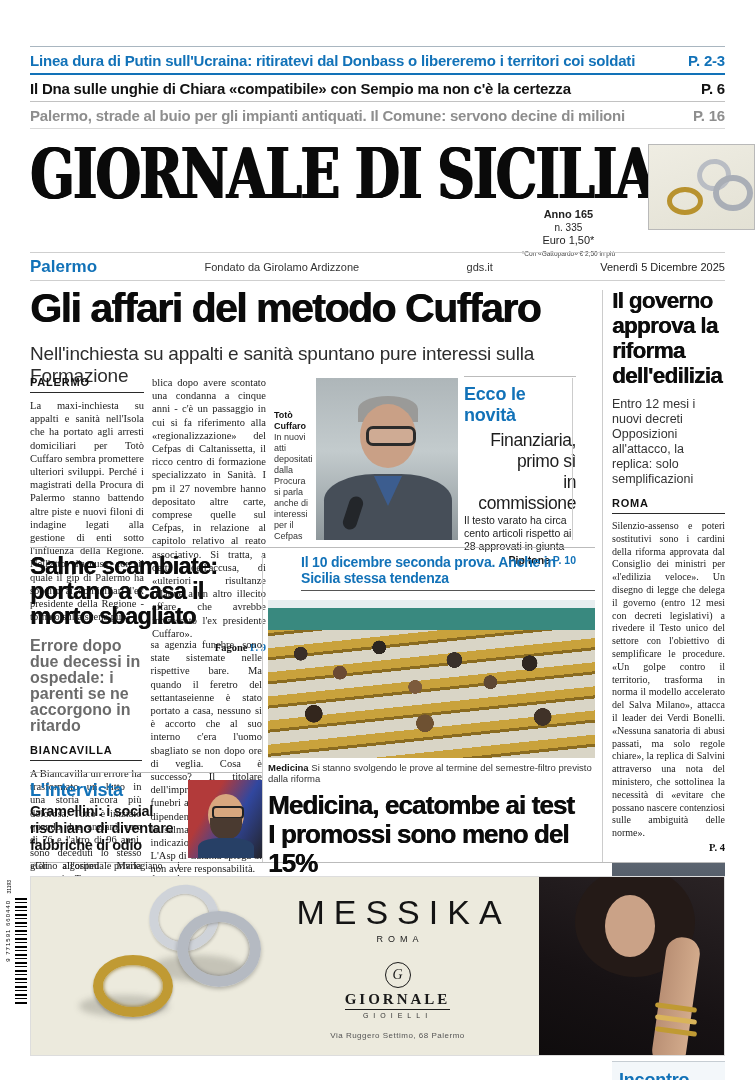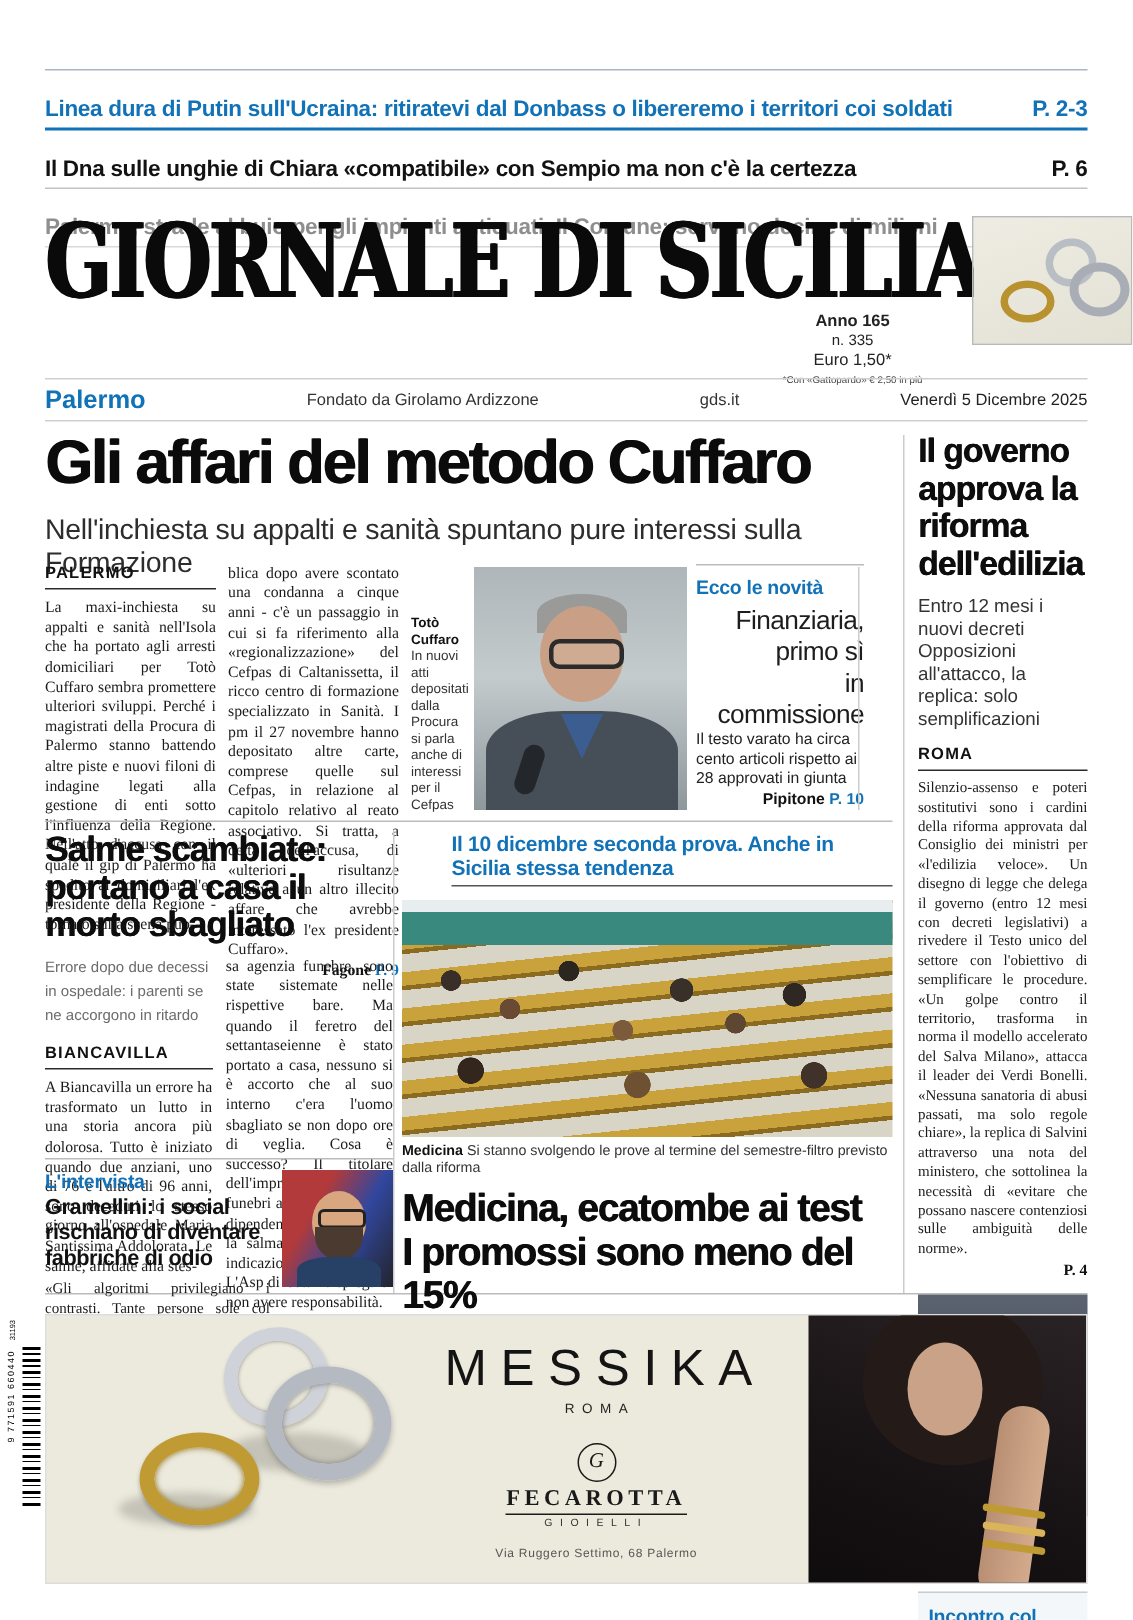--- a/index.html
+++ b/index.html
@@ -4,21 +4,21 @@
 <style>
   html,body{margin:0;padding:0;background:#ffffff;}
   .page{position:relative;width:755px;height:1080px;background:#fff;overflow:hidden;
         font-family:"Liberation Sans",sans-serif;color:#111;}
   .abs{position:absolute;}
   .preline{white-space:pre-line;}
 
   
   .teasers{left:30px;right:30px;top:46px;}
   .teaser{display:flex;justify-content:space-between;align-items:baseline;
-          padding:17px 0 4px;font-weight:bold;font-size:15px;letter-spacing:-0.2px;}
+          padding:5px 0 4px;font-weight:bold;font-size:15px;letter-spacing:-0.2px;}
   .teaser-1{border-top:1px solid #a9b6c0;border-bottom:2px solid #1272b8;color:#1272b8;}
   .teaser-2{border-bottom:1px solid #c2c2c2;color:#121212;}
   .teaser-3{border-bottom:1px solid #d9d9d9;color:#8e8e8e;}
   .teaser .pref{margin-left:14px;white-space:nowrap;}
 
   
   .mast-title{left:30px;top:140px;font-family:"DejaVu Serif",serif;font-weight:bold;
               font-size:58px;line-height:1;letter-spacing:-2px;color:#0a0a0a;
               transform:scaleX(.9) scaleY(1.18);transform-origin:left top;
               text-shadow:1.2px 0 0 currentColor,-0.6px 0 0 currentColor;}
@@ -69,37 +69,37 @@
                     border:3px solid #2b2b2b;border-radius:7px;background:rgba(255,255,255,.12);}
   .cuffaro .jacket{position:absolute;left:8px;top:96px;width:128px;height:66px;border-radius:40% 40% 0 0;
                    background:#464e58;}
   .cuffaro .shirt{position:absolute;left:58px;top:98px;width:28px;height:30px;background:#3c5d8f;
                   clip-path:polygon(50% 100%,0 0,100% 0);}
   .cuffaro .mic{position:absolute;left:30px;top:118px;width:14px;height:34px;border-radius:7px;
                 background:#23262a;transform:rotate(18deg);}
 
   
   .ecco{left:434px;top:0;width:112px;border-top:1px solid #bbb;padding-top:7px;}
-  .blue-kicker{color:#1272b8;font-weight:bold;font-size:13px;letter-spacing:-0.2px;}
+  .blue-kicker{color:#1272b8;font-weight:bold;font-size:18px;letter-spacing:-0.2px;}
   .ecco .hl{font-size:17.5px;line-height:21px;color:#1d1d1d;letter-spacing:-0.4px;margin-top:4px;text-align:right;}
   .ecco .body{font-size:10.5px;line-height:13px;color:#222;}
   .ecco .byl{font-size:10.5px;font-weight:bold;text-align:right;margin-top:1px;}
   .ecco .byl .bpage{color:#1272b8;}
 
   
   .vr{width:0;border-left:1px solid #ccc;}
   .hr{height:0;border-top:1px solid #bbb;}
 
   
   .salme{left:30px;top:554px;width:232px;}
   .salme h2{margin:0;font-size:23.5px;line-height:25px;font-weight:bold;letter-spacing:-0.7px;
             color:#0d0d0d;text-shadow:0.4px 0 0 currentColor;}
   .salme .cols{display:flex;gap:9px;margin-top:9px;}
   .salme .col{width:112px;}
-  .salme .stand{font-size:10px;line-height:16px;color:#6b6b6b;margin-bottom:10px;}
+  .salme .stand{font-size:16px;line-height:16px;color:#6b6b6b;margin-bottom:10px;font-weight:bold;}
 
   
   .medicina{left:268px;top:554px;width:327px;}
   .medicina .kick{border-bottom:1px solid #555;padding-bottom:4px;font-size:14px;margin-left:33px;}
   .lecture{margin-top:9px;width:327px;height:158px;
      background:
        radial-gradient(7px 7px at 10% 34%, #3a2e28 96%, transparent),
        radial-gradient(7px 7px at 22% 46%, #6b4a33 96%, transparent),
        radial-gradient(7px 7px at 34% 30%, #2c2620 96%, transparent),
        radial-gradient(7px 7px at 45% 55%, #7c5b3c 96%, transparent),
@@ -375,21 +375,21 @@
       <span class="shadow sh1"></span>
       <span class="shadow sh2"></span>
       <span class="ring rg"></span>
       <span class="ring rs1"></span>
       <span class="ring rs2"></span>
     </div>
     <div class="ad-center">
       <div class="brand">MESSIKA</div>
       <div class="brand-sub">ROMA</div>
       <div class="monogram">G</div>
-      <div class="retailer">FECAROTTA</div>
+      <div class="retailer">GIORNALE</div>
       <div class="retailer-sub">GIOIELLI</div>
       <div class="ad-address">Via Ruggero Settimo, 68 Palermo</div>
     </div>
     <div class="ad-model">
       <div class="hair"></div>
       <div class="face"></div>
       <div class="arm"></div>
       <div class="b1"></div>
       <div class="b2"></div>
       <div class="b3"></div>

